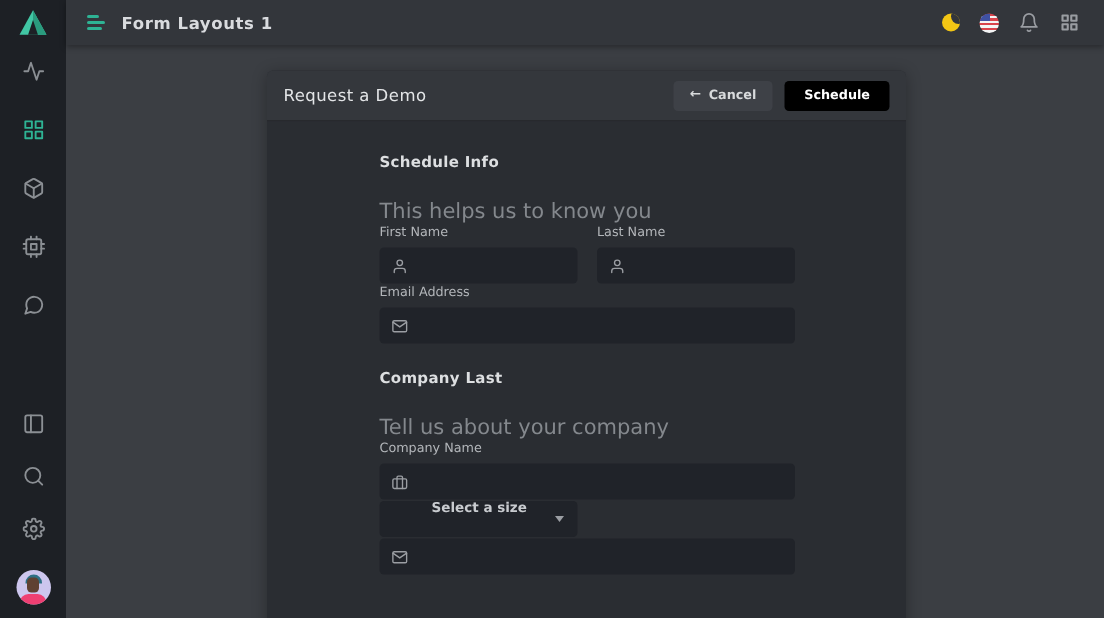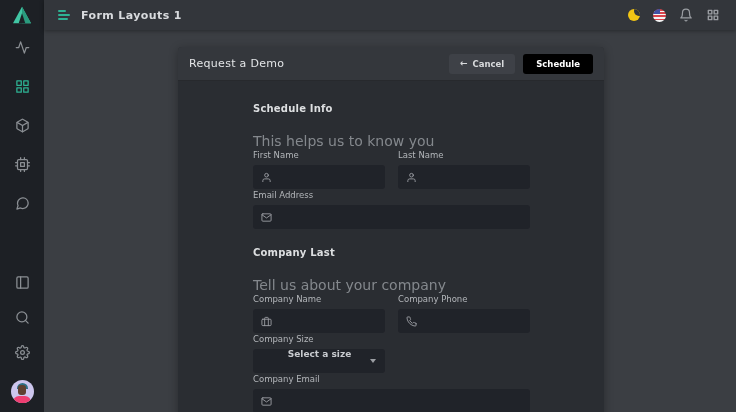--- a/index.html
+++ b/index.html
@@ -266,46 +266,35 @@
             <div class="field">
               <span class="flabel">Company Name</span>
               <div class="inputbox">
                 <svg viewBox="0 0 24 24" fill="none" stroke="currentColor" stroke-width="2" stroke-linecap="round" stroke-linejoin="round">
                     <rect x="2" y="7" width="20" height="14" rx="2"></rect>
                     <path d="M16 21V5a2 2 0 0 0-2-2h-4a2 2 0 0 0-2 2v16"></path>
                   </svg>
                 <input type="text" value="" style="">
               </div>
             </div>
-            <div class="field">
-              <span class="flabel">Company Phone</span>
-              <div class="inputbox">
-                <svg viewBox="0 0 24 24" fill="none" stroke="currentColor" stroke-width="2" stroke-linecap="round" stroke-linejoin="round">
-                    <path d="M22 16.92v3a2 2 0 0 1-2.18 2 19.79 19.79 0 0 1-8.63-3.07 19.5 19.5 0 0 1-6-6 19.79 19.79 0 0 1-3.07-8.67A2 2 0 0 1 4.11 2h3a2 2 0 0 1 2 1.72 12.84 12.84 0 0 0 .7 2.81 2 2 0 0 1-.45 2.11L8.09 9.91a16 16 0 0 0 6 6l1.27-1.27a2 2 0 0 1 2.11-.45 12.84 12.84 0 0 0 2.81.7A2 2 0 0 1 22 16.92z"></path>
-                  </svg>
-                <input type="text" value="" style="">
-              </div>
-            </div>
-          </div>
-
-          <div class="frow">
-            <div class="field">
-              <span class="flabel">Company Size</span>
+          </div>
+
+          <div class="frow">
+            <div class="field">
               <div class="selectbox">
                 <span>Select a size</span>
                 <span class="caret"></span>
               </div>
             </div>
             <div class="field">
             </div>
           </div>
 
           <div class="frow">
             <div class="field">
-              <span class="flabel">Company Email</span>
               <div class="inputbox">
                 <svg viewBox="0 0 24 24" fill="none" stroke="currentColor" stroke-width="2" stroke-linecap="round" stroke-linejoin="round">
                     <rect x="2" y="4" width="20" height="16" rx="2"></rect>
                     <polyline points="22,6 12,13 2,6"></polyline>
                   </svg>
                 <input type="text" value="" style="">
               </div>
             </div>
           </div>
         </div>

